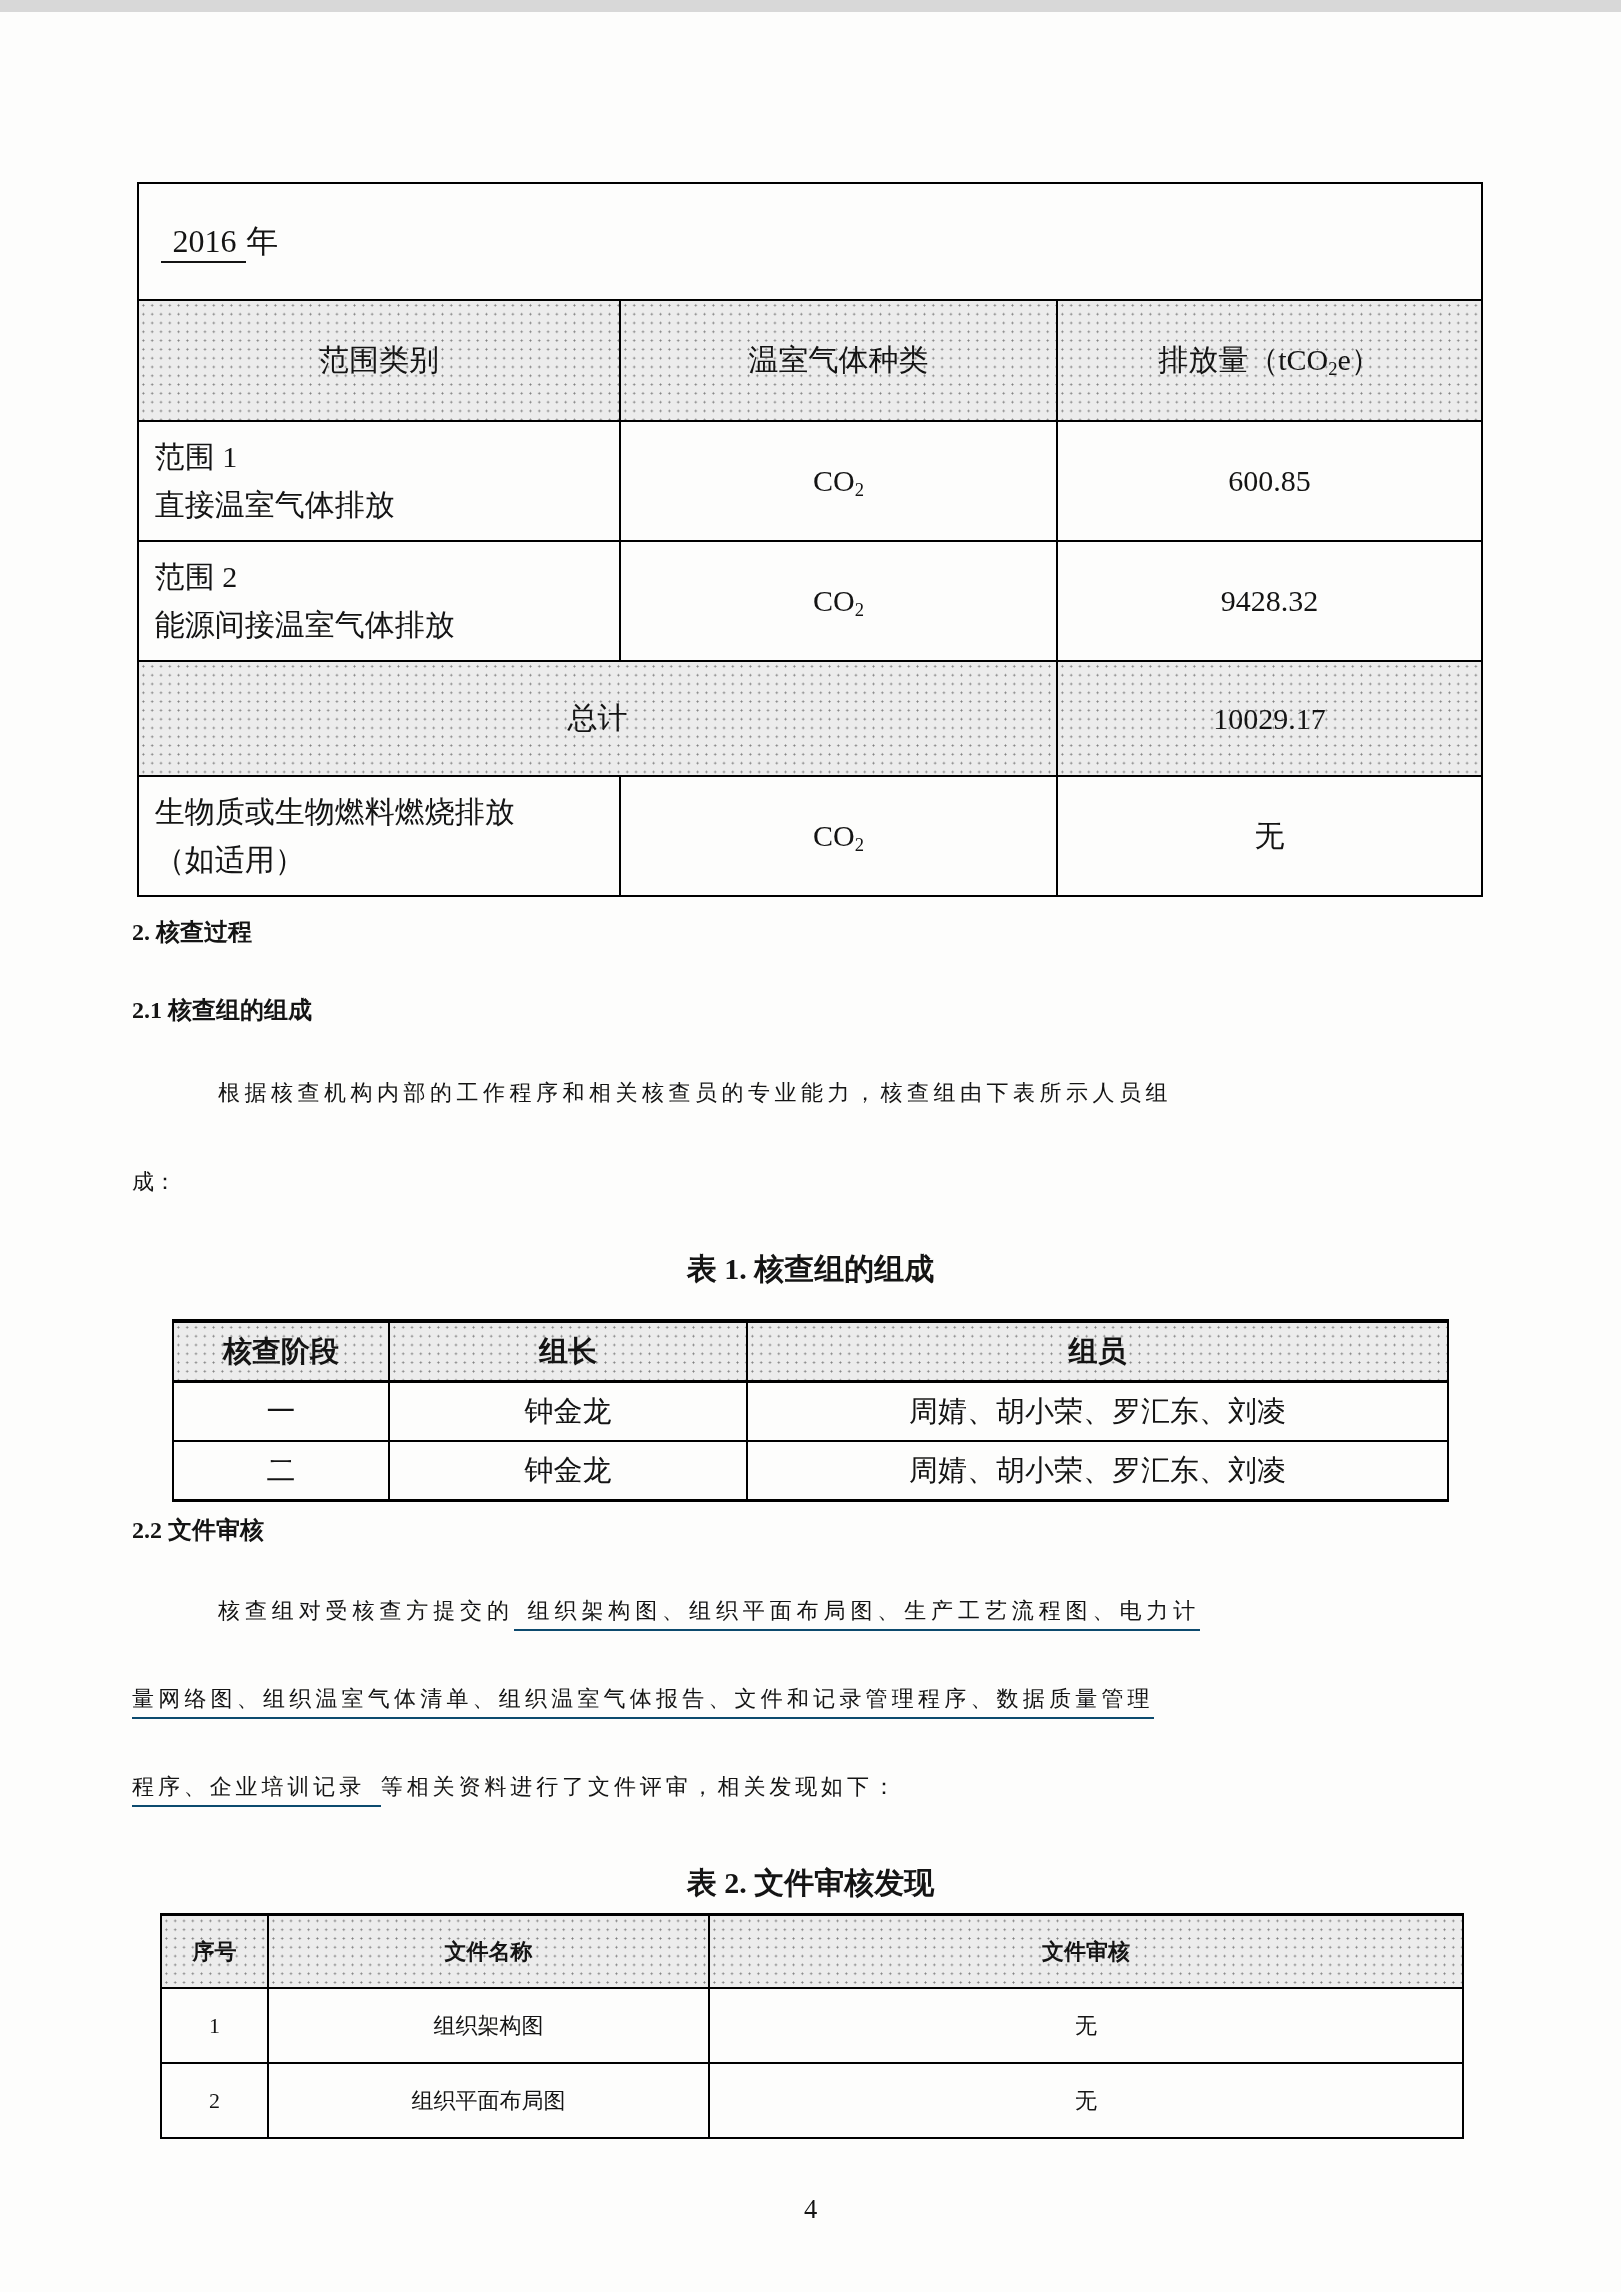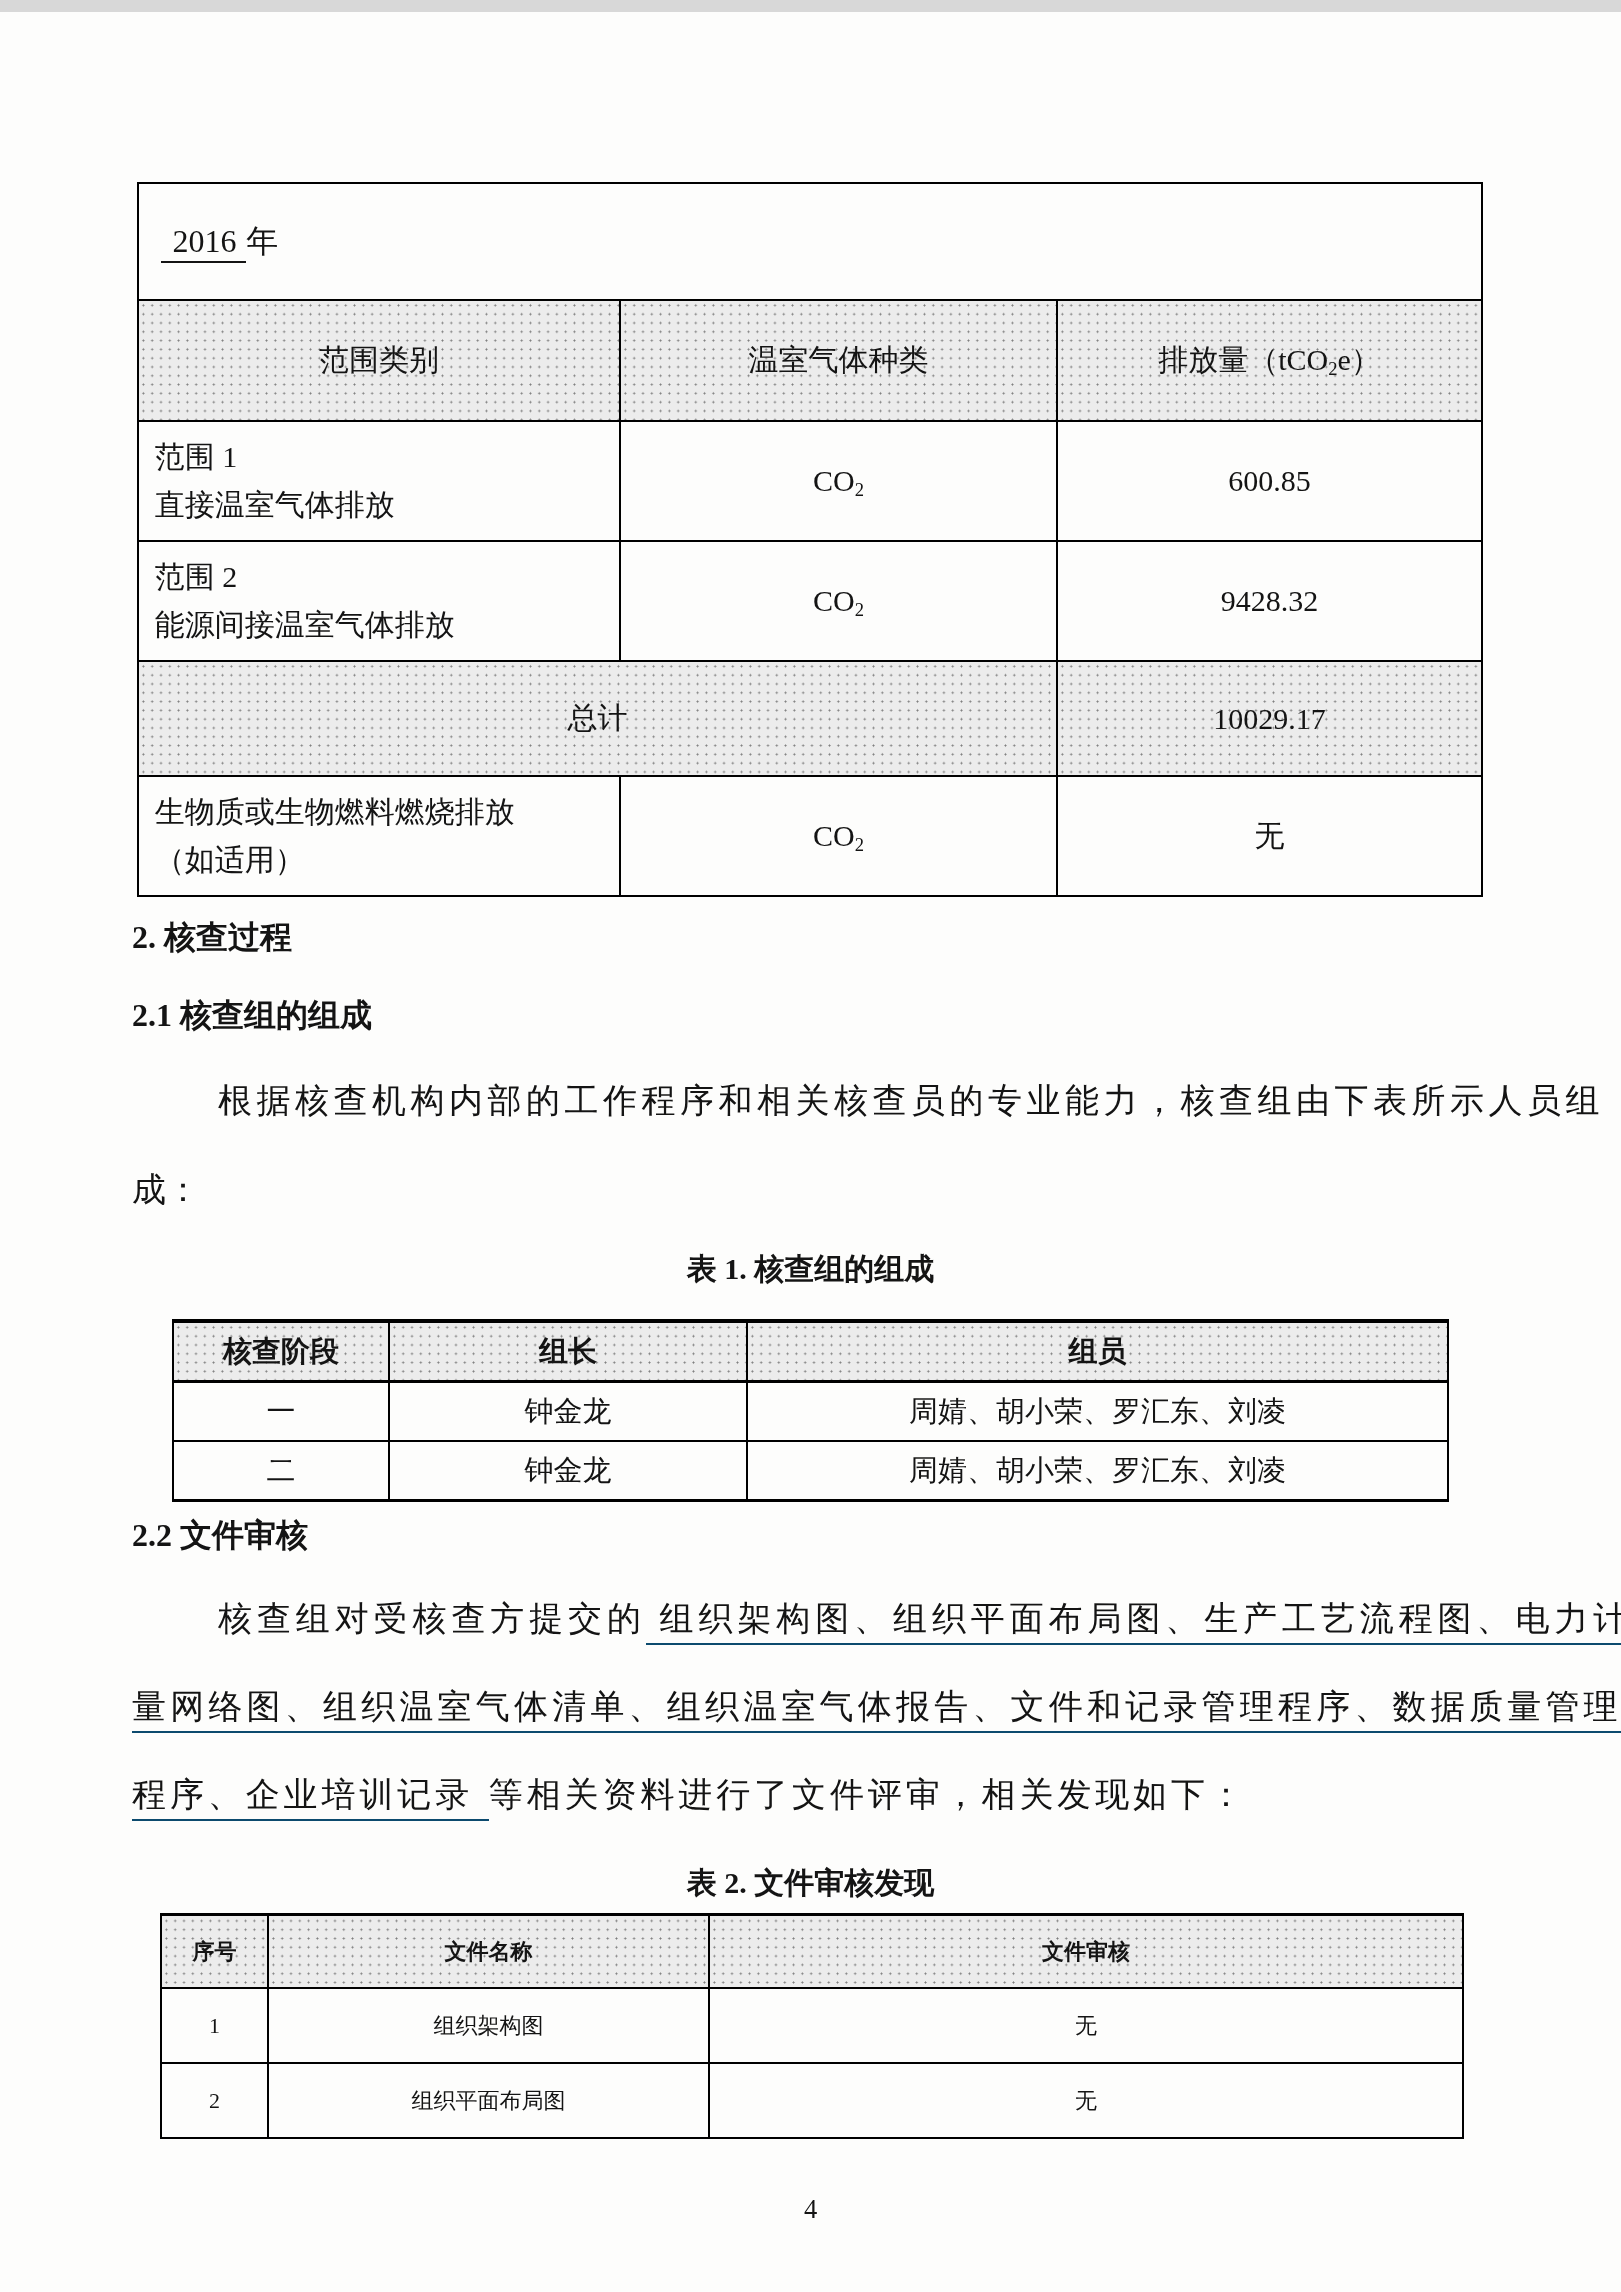--- a/index.html
+++ b/index.html
@@ -30,22 +30,22 @@
   }
   .year-num{border-bottom:2.9px solid #141414;padding:0 9.8px 2.9px 11.8px;}
   .ghg-table .hdr td{height:117px;font-size:30px;}
   .ghg-table .scope-row td{height:116px;}
   .scope-cell{text-align:left !important;padding-left:15.7px;line-height:1.6;font-size:29px;}
   .ghg-table .total-row td{height:111px;}
   .ghg-table .biomass-row td{height:116px;}
 
   
   .abs{position:absolute;white-space:nowrap;}
-  .h-bold{font-weight:bold;font-size:32px;}
-  .para{font-size:34px;}
+  .h-bold{font-weight:bold;font-size:24px;}
+  .para{font-size:22px;}
   .ul-span{border-bottom:2px solid #0c4a6e;padding-bottom:5.9px;}
   .tbl-title{width:1621px;text-align:center;font-weight:bold;font-size:30px;left:0;}
 
   #h2{left:132px;top:904px;}
   #h21{left:132px;top:982px;}
   #p21l1{left:218px;top:1066px;letter-spacing:4.5px;}
   #p21l2{left:132px;top:1155px;}
   #t1title{top:1237px;}
   #h22{left:132px;top:1502px;}
   #p22l1{left:218px;top:1584px;letter-spacing:4.9px;}

